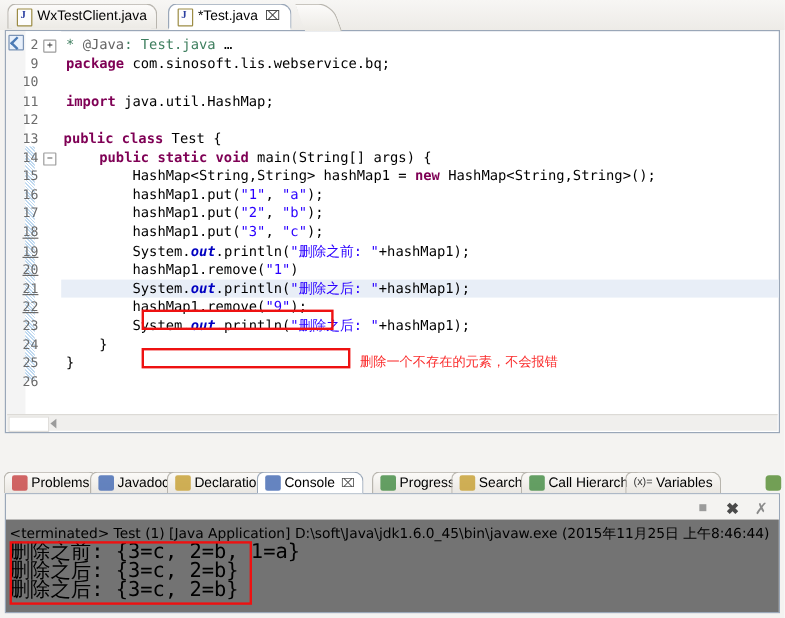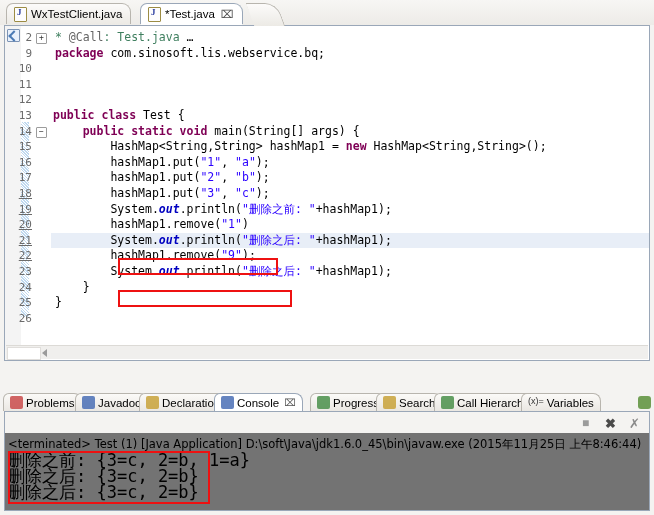--- a/index.html
+++ b/index.html
@@ -204,43 +204,44 @@
   </div>
 
   <div class="editor-frame">
     <div class="gutter">
       <span class="jdoc-icon"></span>
     </div>
     <div class="linenums"></div>
     <div class="annobar"></div>
 
     <div id="code-rows" style="position: absolute; left: 0px; top: 4px; right: 0px;">
-        <div class="row" style="position: relative;"><span class="ln">2</span><span class="fold-plus" style="left: 31px; top: 3px;">+</span><span class="code" style="left: 46px;"><span class="cmt">* </span><span class="ann">@Call</span><span class="cmt">: Test.java </span><span class="pl">…</span></span></div>
+        <div class="row" style="position: relative;"><span class="ln">2</span><span class="fold-plus" style="left: 31px; top: 3px;">+</span><span class="code" style="left: 46px;"><span class="cmt">* </span><span class="ann">@Java</span><span class="cmt">: Test.java </span><span class="pl">…</span></span></div>
         <div class="row" style="position: relative;"><span class="ln">9</span><span class="code" style="left: 46px;"><span class="kw">package </span><span class="pl">com.sinosoft.lis.webservice.bq;</span></span></div>
         <div class="row" style="position: relative;"><span class="ln">10</span><span class="code" style="left: 46px;"><span class="pl"></span></span></div>
-        <div class="row" style="position: relative;"><span class="ln">11</span></div>
+        <div class="row" style="position: relative;"><span class="ln">11</span><span class="code" style="left: 46px;"><span class="kw">import </span><span class="pl">java.util.HashMap;</span></span></div>
         <div class="row" style="position: relative;"><span class="ln">12</span><span class="code" style="left: 46px;"><span class="pl"></span></span></div>
         <div class="row" style="position: relative;"><span class="ln">13</span><span class="code" style="left: 44px;"><span class="kw">public class </span><span class="pl">Test {</span></span></div>
         <div class="row" style="position: relative;"><span class="ln">14</span><span class="fold-minus" style="left: 31px; top: 3px;">−</span><span class="code" style="left: 46px;"><span class="kw">    public static void </span><span class="pl">main(String[] args) {</span></span></div>
         <div class="row" style="position: relative;"><span class="ln">15</span><span class="code" style="left: 46px;"><span class="pl">        HashMap&lt;String,String&gt; hashMap1 = </span><span class="kw">new </span><span class="pl">HashMap&lt;String,String&gt;();</span></span></div>
         <div class="row" style="position: relative;"><span class="ln">16</span><span class="code" style="left: 46px;"><span class="pl">        hashMap1.put(</span><span class="str">"1"</span><span class="pl">, </span><span class="str">"a"</span><span class="pl">);</span></span></div>
         <div class="row" style="position: relative;"><span class="ln">17</span><span class="code" style="left: 46px;"><span class="pl">        hashMap1.put(</span><span class="str">"2"</span><span class="pl">, </span><span class="str">"b"</span><span class="pl">);</span></span></div>
         <div class="row" style="position: relative;"><span class="ln ul">18</span><span class="code" style="left: 46px;"><span class="pl">        hashMap1.put(</span><span class="str">"3"</span><span class="pl">, </span><span class="str">"c"</span><span class="pl">);</span></span></div>
         <div class="row" style="position: relative;"><span class="ln ul">19</span><span class="code" style="left: 46px;"><span class="pl">        System.</span><span class="fld">out</span><span class="pl">.println(</span><span class="str">"删除之前: "</span><span class="pl">+hashMap1);</span></span></div>
         <div class="row" style="position: relative;"><span class="ln ul">20</span><span class="code" style="left: 46px;"><span class="pl">        hashMap1.remove(</span><span class="str">"1"</span><span class="pl">)</span></span></div>
         <div class="row" style="position: relative;"><div class="hl-row" style="top: 0px; left: 46px; position: absolute;"></div><span class="ln ul">21</span><span class="code" style="left: 46px;"><span class="pl">        System.</span><span class="fld">out</span><span class="pl">.println(</span><span class="str">"删除之后: "</span><span class="pl">+hashMap1);</span></span></div>
         <div class="row" style="position: relative;"><span class="ln ul">22</span><span class="code" style="left: 46px;"><span class="pl">        hashMap1.remove(</span><span class="str">"9"</span><span class="pl">);</span></span></div>
         <div class="row" style="position: relative;"><span class="ln">23</span><span class="code" style="left: 46px;"><span class="pl">        System.</span><span class="fld">out</span><span class="pl">.println(</span><span class="str">"删除之后: "</span><span class="pl">+hashMap1);</span></span></div>
         <div class="row" style="position: relative;"><span class="ln">24</span><span class="code" style="left: 46px;"><span class="pl">    }</span></span></div>
         <div class="row" style="position: relative;"><span class="ln">25</span><span class="code" style="left: 46px;"><span class="pl">}</span></span></div>
         <div class="row" style="position: relative;"><span class="ln">26</span><span class="code" style="left: 46px;"><span class="pl"></span></span></div>
       </div>
 
     <div class="redbox" style="left:113px;top:232px;width:160px;height:17px;"></div>
     <div class="redbox" style="left:113px;top:264px;width:174px;height:17px;"></div>
+    <div class="redtext" style="left:295px;top:268px;">删除一个不存在的元素，不会报错</div>
 
     <div class="hscroll">
       <div class="thumb"></div>
       <div class="arrow-l"></div>
     </div>
   </div>
 
   <div class="viewtabbar" id="viewtabbar">
       <div class="vtab" style="left: 3px;">
         <span class="vicon" style="background: rgb(201, 74, 74); border-radius: 2px; opacity: 0.85;"></span>

